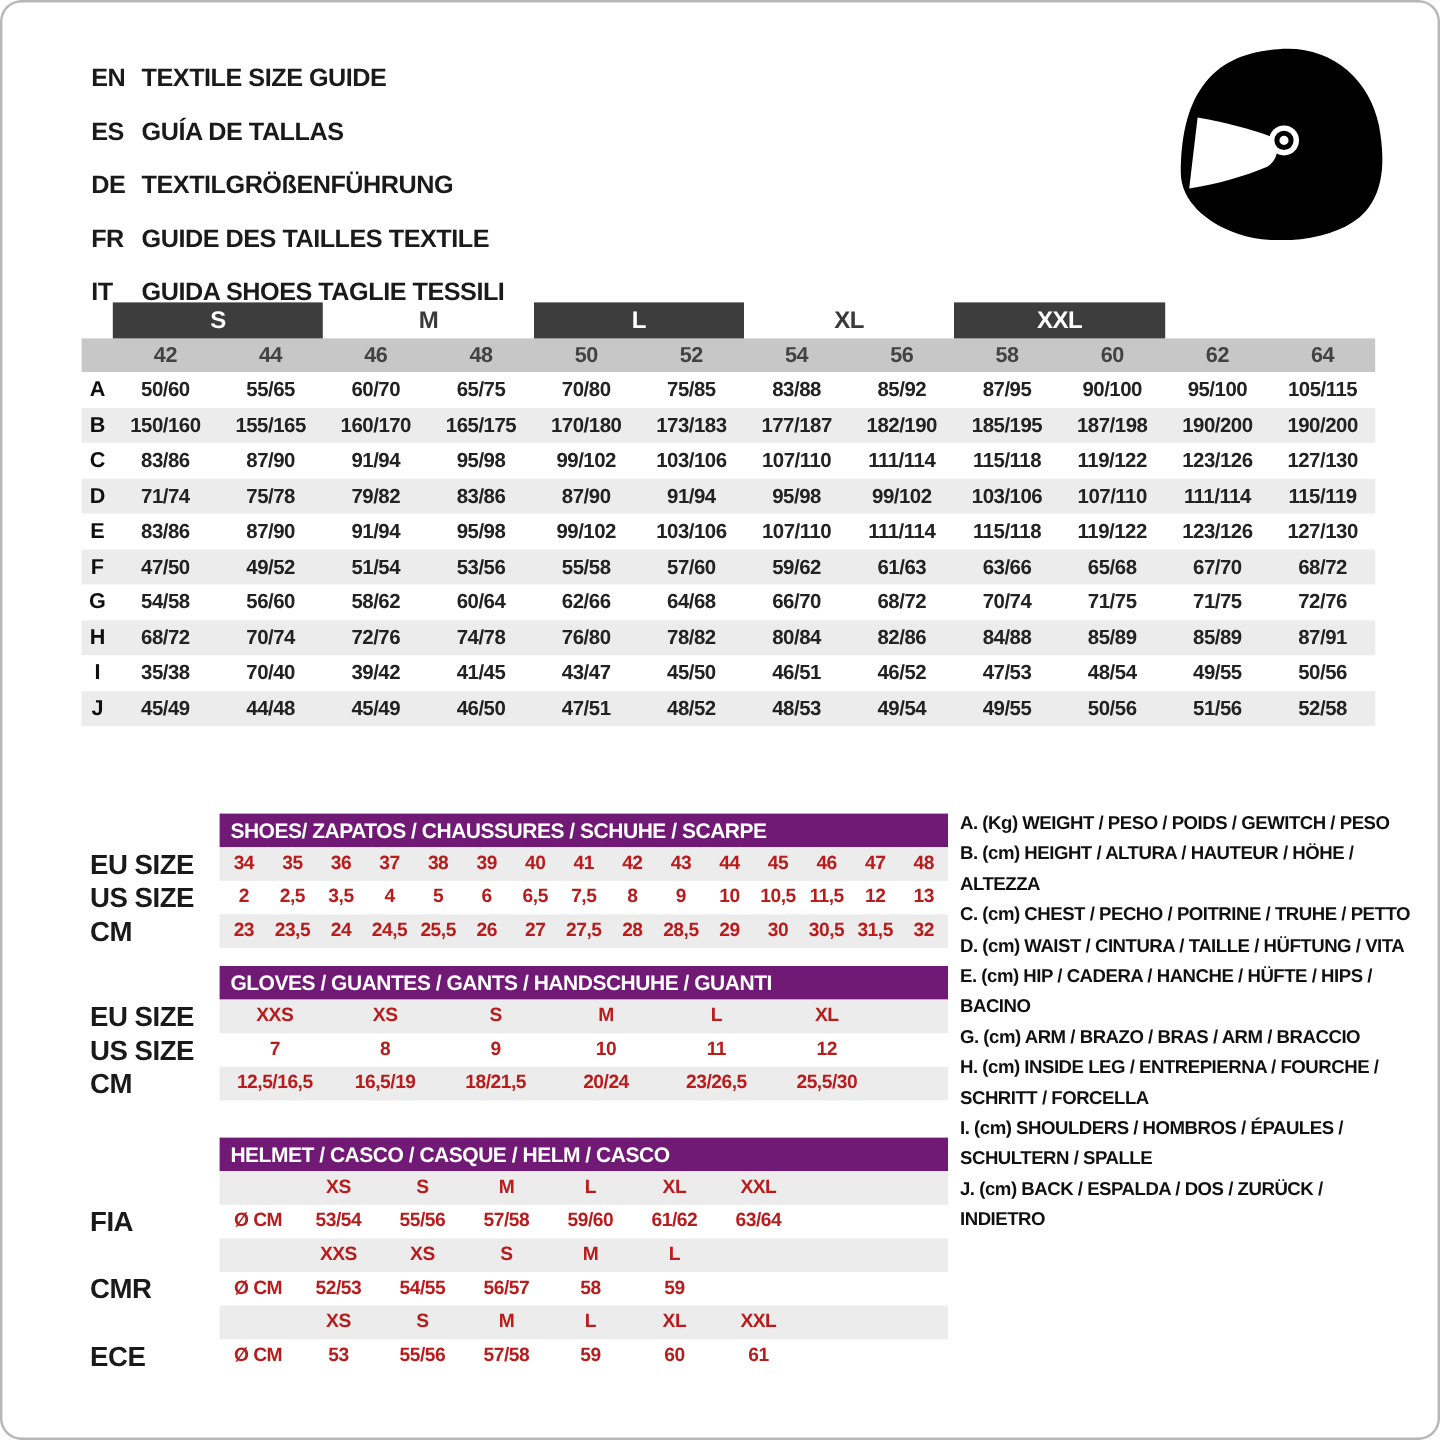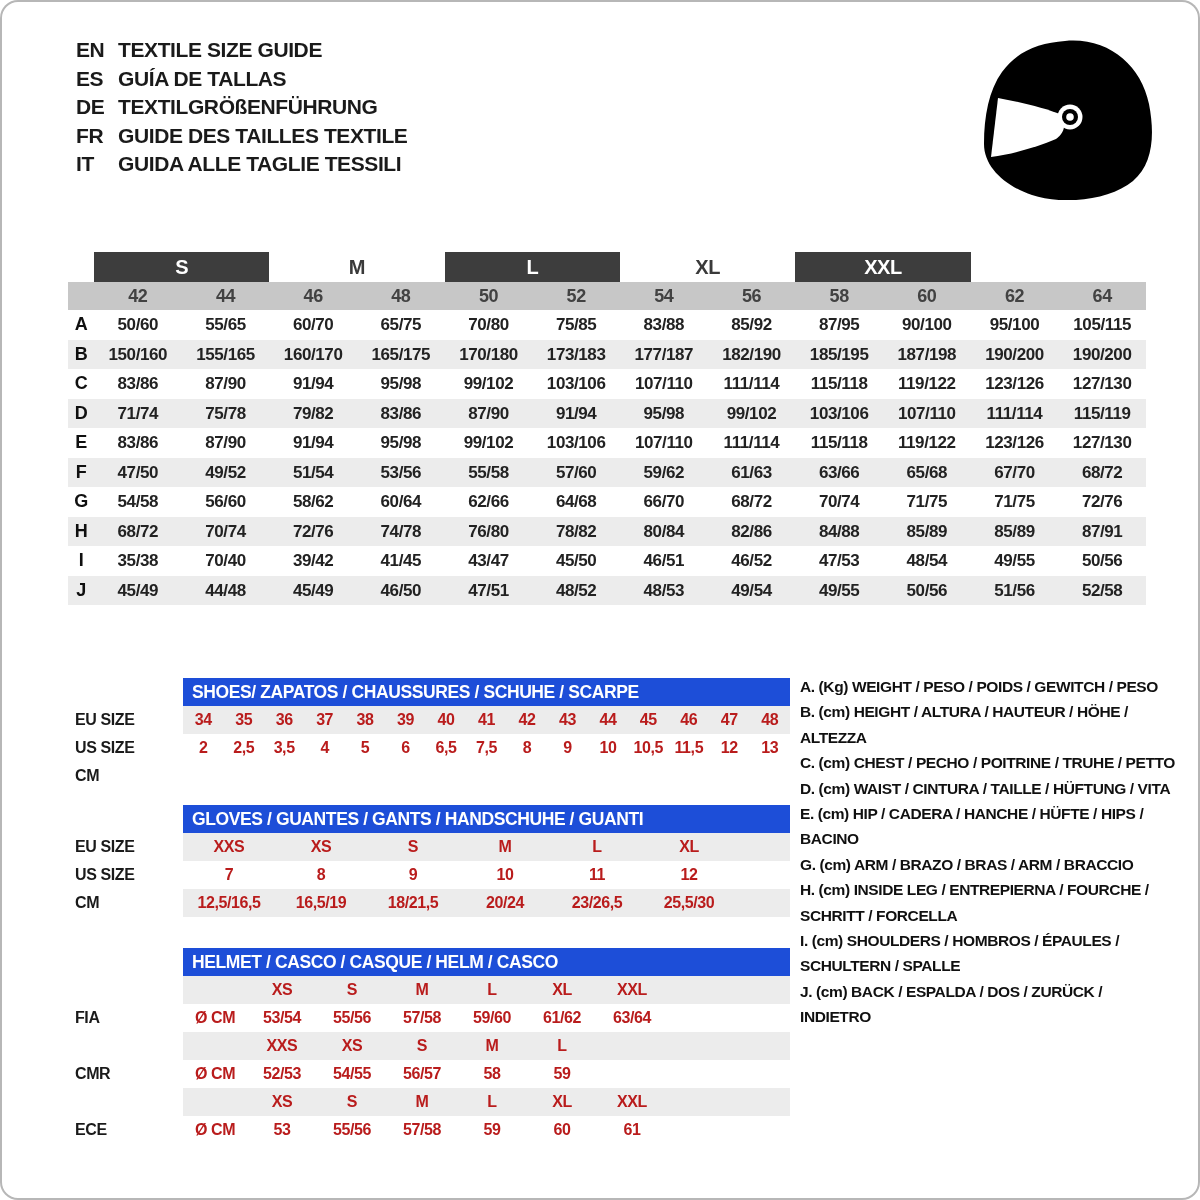--- a/index.html
+++ b/index.html
@@ -4,43 +4,43 @@
 <style>
   html,body { margin:0; padding:0; background:#fff; }
   .page {
     position:relative; width:1200px; height:1200px; background:#fff;
     font-family:"Liberation Sans", sans-serif; font-weight:700; color:#1a1a1a;
     letter-spacing:-0.4px; overflow:hidden;
     box-shadow: inset 0 0 0 2px #b7b7b7; border-radius:18px;
   }
   
   .lang-list { position:absolute; left:76px; top:36px; font-size:21px; }
-  .lang-row { display:flex; line-height:28.6px; }
+  .lang-row { display:flex; line-height:28.6px;margin-top:16px; }
   .lang-row .code { width:42px; flex:0 0 42px; }
   
   .helmet-icon { position:absolute; left:975px; top:38px; width:185px; height:162px; }
   
   .main-table { position:absolute; left:68px; top:252px; width:1078px; }
   .group-row { display:grid; grid-template-columns:26px repeat(12,1fr); height:30px; }
   .size-box, .size-plain { grid-column:span 2; text-align:center; line-height:30px; font-size:20px; }
   .size-box { background:#3d3d3d; color:#fff; }
   .size-plain { color:#3a3a3a; }
   .size-spacer { grid-column:span 1; }
   .number-row { display:grid; grid-template-columns:26px repeat(12,1fr); height:28px;
     background:#c7c7c7; font-size:18px; color:#424242; }
   .number-row > div { text-align:center; line-height:28px; }
   .trow { display:grid; grid-template-columns:26px repeat(12,1fr); height:29.5px; font-size:17px; color:#222; }
   .trow > div { text-align:center; line-height:29.5px; }
   .trow > .rlab { font-size:18px; color:#0f0f0f; }
   .stripe { background:#ececec; }
   
   .lower-section { position:absolute; left:75px; width:715px; }
-  .side-label { position:absolute; left:0; width:105px; height:28px; line-height:28px; font-size:16px; }
+  .side-label { position:absolute; left:0; width:105px; height:28px; line-height:28px; font-size:23px; }
   .lower-table { position:absolute; left:108px; top:0; width:607px; }
-  .bar { height:28px; background:#1d4ed8; color:#fff; font-size:17.5px; line-height:28px;
+  .bar { height:28px; background:#701a75; color:#fff; font-size:17.5px; line-height:28px;
     padding-left:9px; box-sizing:border-box; }
   .lrow { display:grid; height:28px; font-size:16px; color:#b91c1c; }
   .lrow > div { text-align:center; line-height:28px; }
   .cols15 { grid-template-columns:repeat(15,1fr); }
   .cols6  { grid-template-columns:repeat(6,92px); }
   .cols7  { grid-template-columns:64px repeat(6,70px); }
   
   .legend { position:absolute; left:800px; top:674px; width:376px; font-size:15.5px;
     line-height:25.4px; color:#101010; }
   .legend-row { display:block; }
@@ -62,21 +62,21 @@
       <div class="lang-row">
         <span class="code">DE</span>
         <span>TEXTILGRÖßENFÜHRUNG</span>
       </div>
       <div class="lang-row">
         <span class="code">FR</span>
         <span>GUIDE DES TAILLES TEXTILE</span>
       </div>
       <div class="lang-row">
         <span class="code">IT</span>
-        <span>GUIDA ALLE TAGLIE TESSILI</span>
+        <span>GUIDA SHOES TAGLIE TESSILI</span>
       </div>
     </div>
 
   <svg class="helmet-icon" viewBox="0 0 185 162" aria-hidden="true">
     <path d="M 90 3 C 133 -1 166 27 174 66 C 180 97 178 126 158 143 C 134 163 86 167 57 157 C 30 148 9 129 9 106 C 9 78 14 52 27 34 C 42 13 64 5 90 3 Z" fill="#000"></path>
     <path d="M 23 60 C 45 64 70 70 87 77 L 89 84 C 90 91 87 97 81 101 C 62 109 38 116 16 119 Z" fill="#fff"></path>
     <circle cx="95" cy="79" r="12.5" fill="#fff"></circle>
     <circle cx="95" cy="79" r="8" fill="#000"></circle>
     <circle cx="95" cy="79" r="3.8" fill="#fff"></circle>
   </svg>
@@ -295,20 +295,37 @@
           <div>6,5</div>
           <div>7,5</div>
           <div>8</div>
           <div>9</div>
           <div>10</div>
           <div>10,5</div>
           <div>11,5</div>
           <div>12</div>
           <div>13</div>
         </div>
+      <div class="lrow cols15 stripe" id="shoes-cm">
+          <div>23</div>
+          <div>23,5</div>
+          <div>24</div>
+          <div>24,5</div>
+          <div>25,5</div>
+          <div>26</div>
+          <div>27</div>
+          <div>27,5</div>
+          <div>28</div>
+          <div>28,5</div>
+          <div>29</div>
+          <div>30</div>
+          <div>30,5</div>
+          <div>31,5</div>
+          <div>32</div>
+        </div>
     </div>
   </div>
 
   <div class="lower-section" style="top:805px;" id="gloves-section">
     <div id="gloves-labels">
         <div class="side-label" style="top: 28px;">EU SIZE</div>
         <div class="side-label" style="top: 56px;">US SIZE</div>
         <div class="side-label" style="top: 84px;">CM</div>
       </div>
     <div class="lower-table">

